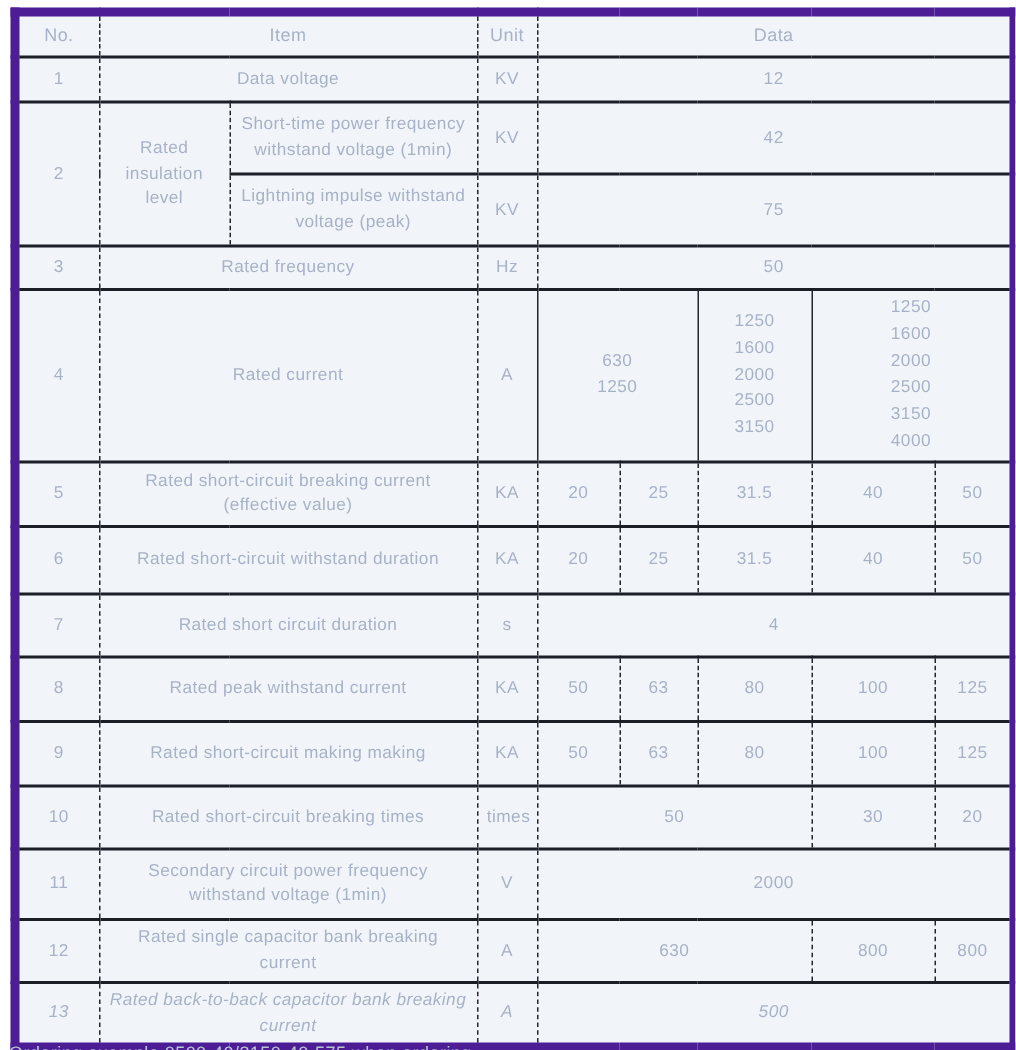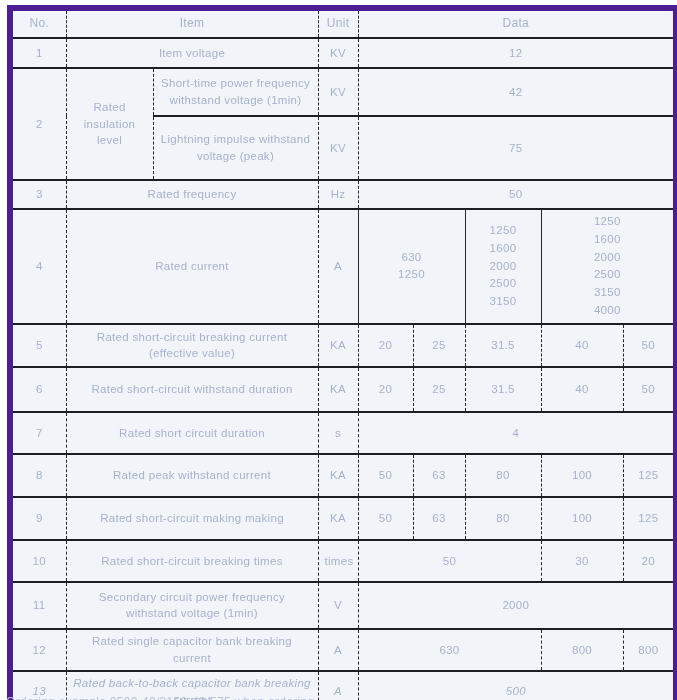--- a/index.html
+++ b/index.html
@@ -48,21 +48,21 @@
     white-space: pre-line;
     line-height: 1.55;
   }
   .spec-table td.solid-v {
     border-left: 1px solid #23262d;
     border-right: 1px solid #23262d;
   }
   tr.h-header { height: 30px; }
   tr.h-r1  { height: 30px; }
   tr.h-r2a { height: 48px; }
-  tr.h-r2b { height: 64px; }
+  tr.h-r2b { height: 48px; }
   tr.h-r3  { height: 29px; }
   tr.h-r4  { height: 112px; }
   tr.h-r5  { height: 43px; }
   tr.h-r6  { height: 45px; }
   tr.h-r7  { height: 42px; }
   tr.h-r8  { height: 43px; }
   tr.h-r9  { height: 43px; }
   tr.h-r10 { height: 42px; }
   tr.h-r11 { height: 47px; margin-top: 36px; }
   tr.h-r12 { height: 42px; }
@@ -98,21 +98,21 @@
     <tbody>
         <tr class="h-header">
       <th>No.</th>
       <th colspan="2">Item</th>
       <th>Unit</th>
       <th colspan="5">Data</th>
     </tr>
 
     <tr class="h-r1">
       <td>1</td>
-      <td colspan="2">Item voltage</td>
+      <td colspan="2">Data voltage</td>
       <td>KV</td>
       <td colspan="5">12</td>
     </tr>
 
     <tr class="h-r2a">
       <td rowspan="2">2</td>
       <td rowspan="2">Rated insulation level</td>
       <td>Short-time power frequency withstand voltage (1min)</td>
       <td>KV</td>
       <td colspan="5">42</td>

